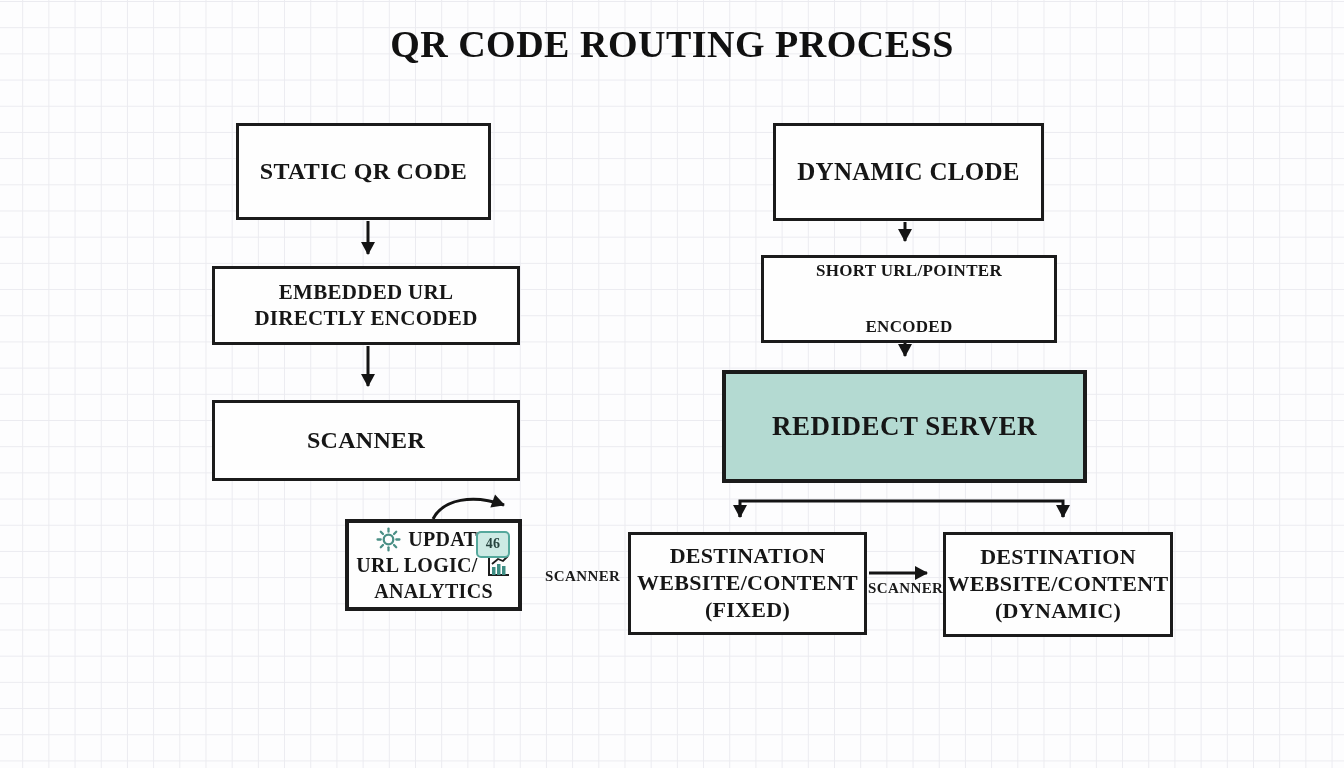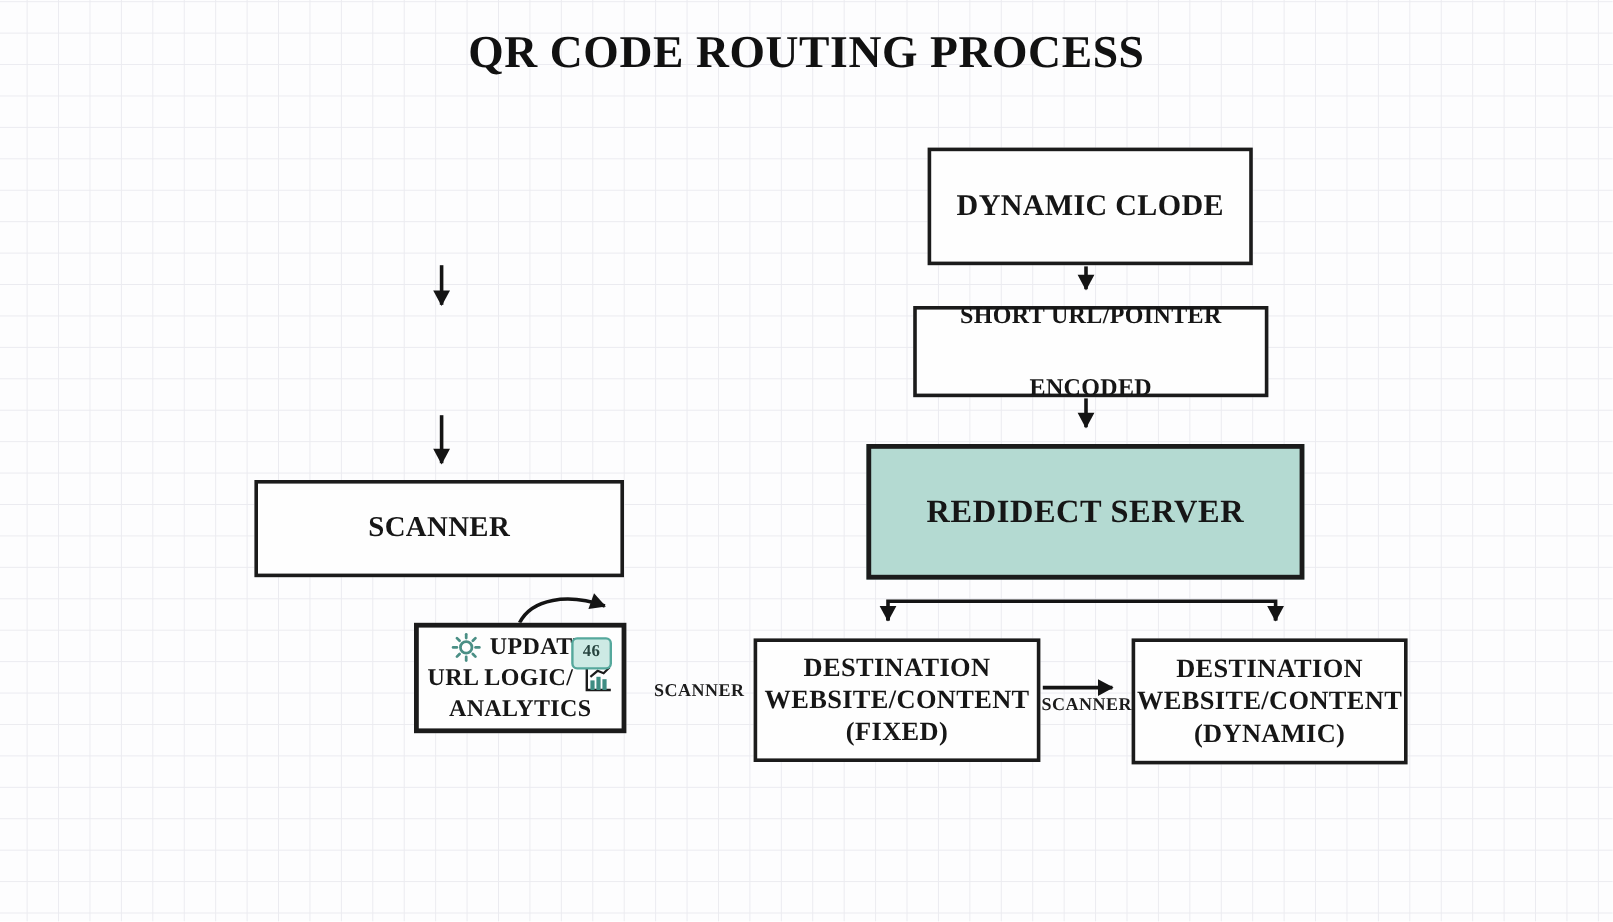--- a/index.html
+++ b/index.html
@@ -19,21 +19,21 @@
     font-size:38px;font-weight:bold;letter-spacing:.5px;color:#111;
   }
   .node{
     position:absolute;display:flex;flex-direction:column;align-items:center;justify-content:center;
     background:#fefefe;border:3px solid #1b1b1b;text-align:center;
     font-weight:bold;line-height:1.22;letter-spacing:.3px;box-sizing:border-box;
   }
   .n-static   {left:236px;top:123px;width:255px;height:97px;font-size:24px;}
   .n-dynamic  {left:773px;top:123px;width:271px;height:98px;font-size:25px;}
   .n-embedded {left:212px;top:266px;width:308px;height:79px;font-size:21px;}
-  .n-short    {left:761px;top:255px;width:296px;height:76px;font-size:20px;gap:35px;}
+  .n-short    {left:761px;top:255px;width:296px;height:88px;font-size:17px;gap:35px;}
   .n-scanner  {left:212px;top:400px;width:308px;height:81px;font-size:24px;}
   .n-redirect {left:722px;top:370px;width:365px;height:113px;font-size:27px;border-width:4px;letter-spacing:.5px;}
   .n-update   {left:345px;top:519px;width:177px;height:92px;font-size:20px;border-width:4px;line-height:1.3;}
   .n-fixed    {left:628px;top:532px;width:239px;height:103px;font-size:22px;}
   .n-variable {left:943px;top:532px;width:230px;height:105px;font-size:22px;}
   .edge-label{
     position:absolute;font-size:15px;font-weight:bold;letter-spacing:.4px;color:#1b1b1b;
   }
   .el-left {left:545px;top:568px;width:72px;text-align:center;}
   .el-right{left:868px;top:580px;width:74px;text-align:center;}
@@ -66,21 +66,28 @@
       <line x1="905" y1="222" x2="905" y2="241" marker-end="url(#ah)"></line>
       <line x1="905" y1="332" x2="905" y2="356" marker-end="url(#ah)"></line>
       <polyline points="740,517 740,501 1063,501 1063,517"></polyline>
       <line x1="740" y1="506" x2="740" y2="517" marker-end="url(#ah)"></line>
       <line x1="1063" y1="506" x2="1063" y2="517" marker-end="url(#ah)"></line>
       <line x1="869" y1="573" x2="927" y2="573" marker-end="url(#ah)"></line>
       <path d="M433,519 C443,499 473,494 504,505" marker-end="url(#ah)"></path>
     </g>
   </svg>
 
+  <div class="node n-static">
+    <span>STATIC QR CODE</span>
+  </div>
 
+  <div class="node n-embedded">
+    <span>EMBEDDED URL</span>
+    <span>DIRECTLY ENCODED</span>
+  </div>
 
   <div class="node n-scanner">
     <span>SCANNER</span>
   </div>
 
   <div class="node n-dynamic">
     <span>DYNAMIC CLODE</span>
   </div>
 
   <div class="node n-short">

